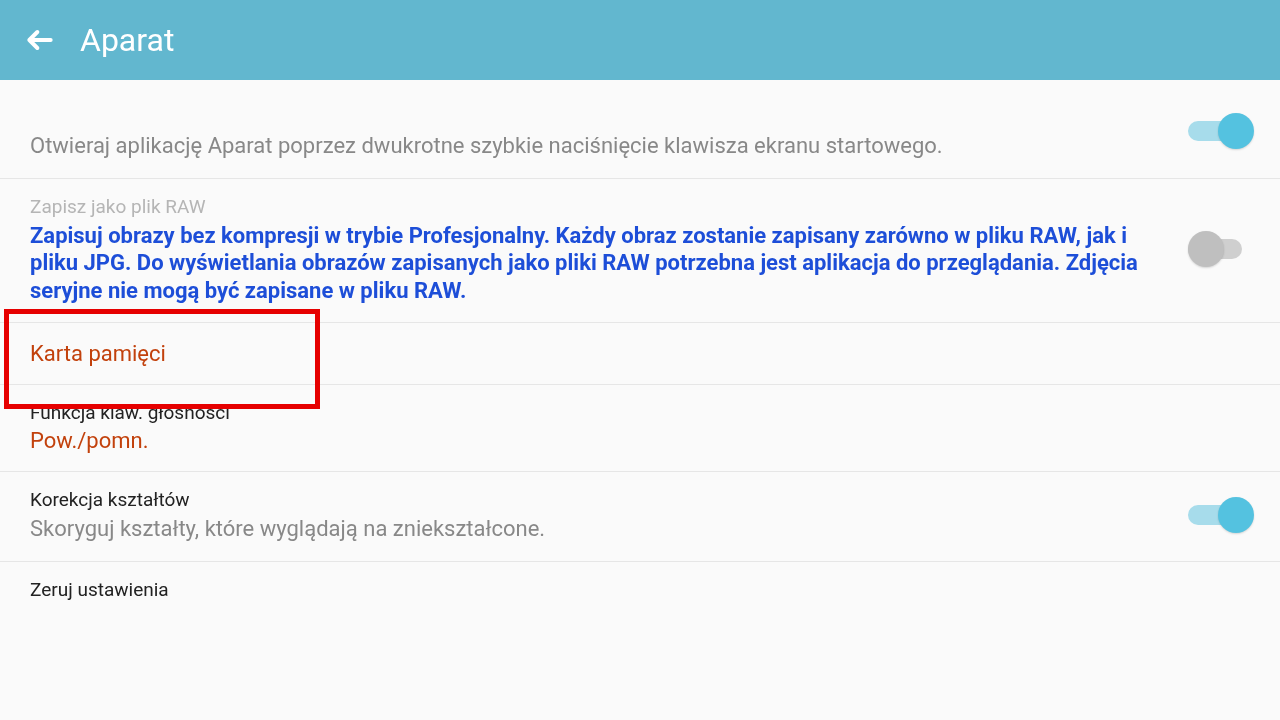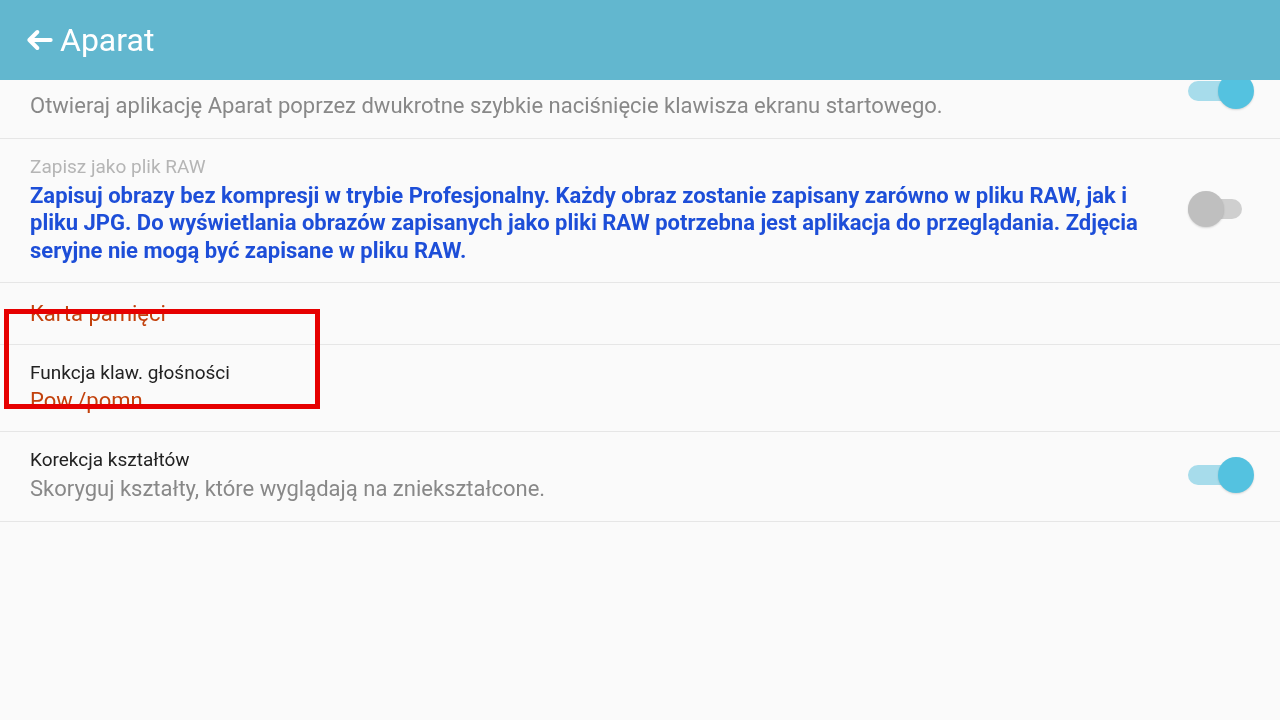--- a/index.html
+++ b/index.html
@@ -7,21 +7,21 @@
   .header {
     background: #62b7cf;
     height: 80px;
     display: flex;
     align-items: center;
     padding-left: 20px;
     color: #fff;
   }
   .back-icon { width: 40px; height: 40px; display:flex; align-items:center; justify-content:center; cursor:pointer; }
   .back-icon svg { width: 32px; height: 32px; fill: none; stroke: #fff; stroke-width: 3; stroke-linecap: round; stroke-linejoin: round; }
-  .header-title { font-size: 32px; font-weight: 400; }
+  .header-title { font-size: 32px; margin-left: 20px; font-weight: 400; }
   .content { height: 640px; overflow: hidden; }
   .item {
     padding: 16px 30px 18px 30px;
     border-bottom: 1px solid #e6e6e6;
     display: flex;
     align-items: center;
     justify-content: space-between;
     position: relative;
   }
   .item-text { flex: 1; min-width: 0; padding-right: 40px; }
@@ -32,21 +32,21 @@
   .disabled .desc  { color: #1d4ed8; font-weight: bold; }
   
   .toggle { width: 62px; height: 36px; position: relative; flex: none; }
   .track { position:absolute; left:0; top:8px; width:54px; height:20px; border-radius:10px; }
   .thumb { position:absolute; top:0; width:36px; height:36px; border-radius:50%; box-shadow: 0 1px 2px rgba(0,0,0,0.15); }
   .toggle.on  .track { background:#a7dceb; }
   .toggle.on  .thumb { background:#54c2e0; right:-4px; }
   .toggle.off .track { background:#cfcfcf; }
   .toggle.off .thumb { background:#bfbfbf; left:0; }
   
-  .first { padding-top: 12px; }
+  .first { padding-top: 12px; margin-top: 40px; }
   .first .toggle { margin-top: -30px; }
   
   .highlight-box {
     position: absolute;
     border: 5px solid #e60000;
     pointer-events: none;
     left: 4px;
     top: 309px;
     width: 316px;
     height: 100px;
@@ -105,16 +105,21 @@
     <div class="item-text">
       <div class="title">Korekcja kształtów</div>
       <div class="desc">Skoryguj kształty, które wyglądają na zniekształcone.</div>
     </div>
     <div class="toggle on">
       <div class="track"></div>
         <div class="thumb"></div>
     </div>
   </div>
 
+  <div class="item last">
+    <div class="item-text">
+      <div class="title">Zeruj ustawienia</div>
+    </div>
+  </div>
 
 </div>
 
 <div class="highlight-box"></div>
 
 </body></html>

